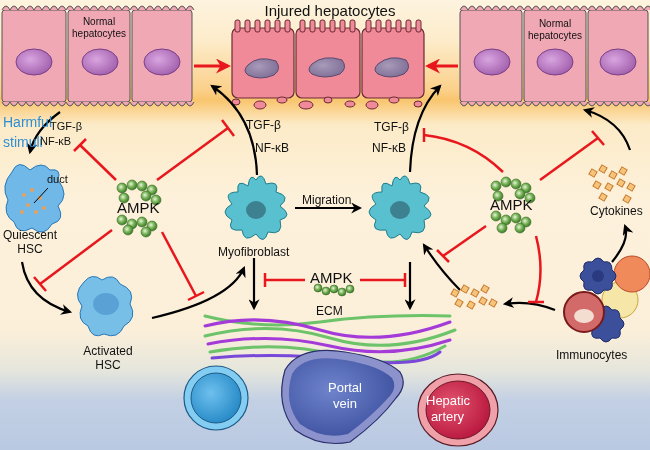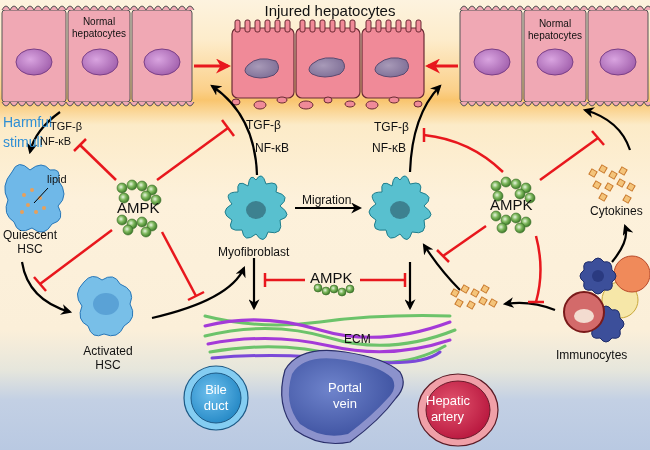--- a/index.html
+++ b/index.html
@@ -282,32 +282,30 @@
 hepatocytes</div>
 <div class="lbl c" style="left:250px;top:4px;width:160px;font-size:15px;">Injured hepatocytes</div>
 <div class="lbl blue" style="left:3px;top:112px;font-size:14px;line-height:20px;white-space:pre-line;">Harmful
 stimuli</div>
 <div class="lbl" style="left:50px;top:119px;font-size:11px;">TGF-β</div>
 <div class="lbl" style="left:40px;top:134px;font-size:11px;">NF-κB</div>
 <div class="lbl" style="left:246px;top:118px;">TGF-β</div>
 <div class="lbl" style="left:255px;top:141px;">NF-κB</div>
 <div class="lbl" style="left:374px;top:120px;">TGF-β</div>
 <div class="lbl" style="left:372px;top:141px;">NF-κB</div>
-<div class="lbl" style="left:47px;top:172px;font-size:11px;">lipid</div>
+<div class="lbl" style="left:47px;top:172px;font-size:11px;">duct</div>
 <div class="lbl c" style="left:0px;top:228px;width:60px;white-space:pre-line;">Quiescent
 HSC</div>
 <div class="lbl c" style="left:78px;top:344px;width:60px;white-space:pre-line;">Activated
 HSC</div>
 <div class="lbl" style="left:218px;top:245px;">Myofibroblast</div>
 <div class="lbl" style="left:302px;top:193px;">Migration</div>
 <div class="lbl ampk" style="left:117px;top:201px;">AMPK</div>
 <div class="lbl ampk" style="left:310px;top:271px;">AMPK</div>
 <div class="lbl ampk" style="left:490px;top:198px;">AMPK</div>
-<div class="lbl" style="left:316px;top:332px;margin-left:28px;">ECM</div>
+<div class="lbl" style="left:316px;top:304px;">ECM</div>
 <div class="lbl" style="left:590px;top:204px;">Cytokines</div>
 <div class="lbl" style="left:556px;top:348px;">Immunocytes</div>
-<div class="lbl white" style="left:186px;top:382px;width:60px;white-space:pre-line;">Bile
-duct</div>
 <div class="lbl white" style="left:315px;top:380px;width:60px;white-space:pre-line;">Portal
 vein</div>
 <div class="lbl white" style="left:426px;top:393px;width:43px;white-space:pre-line;">Hepatic
 artery</div>
 </div>
 
 </body></html>

